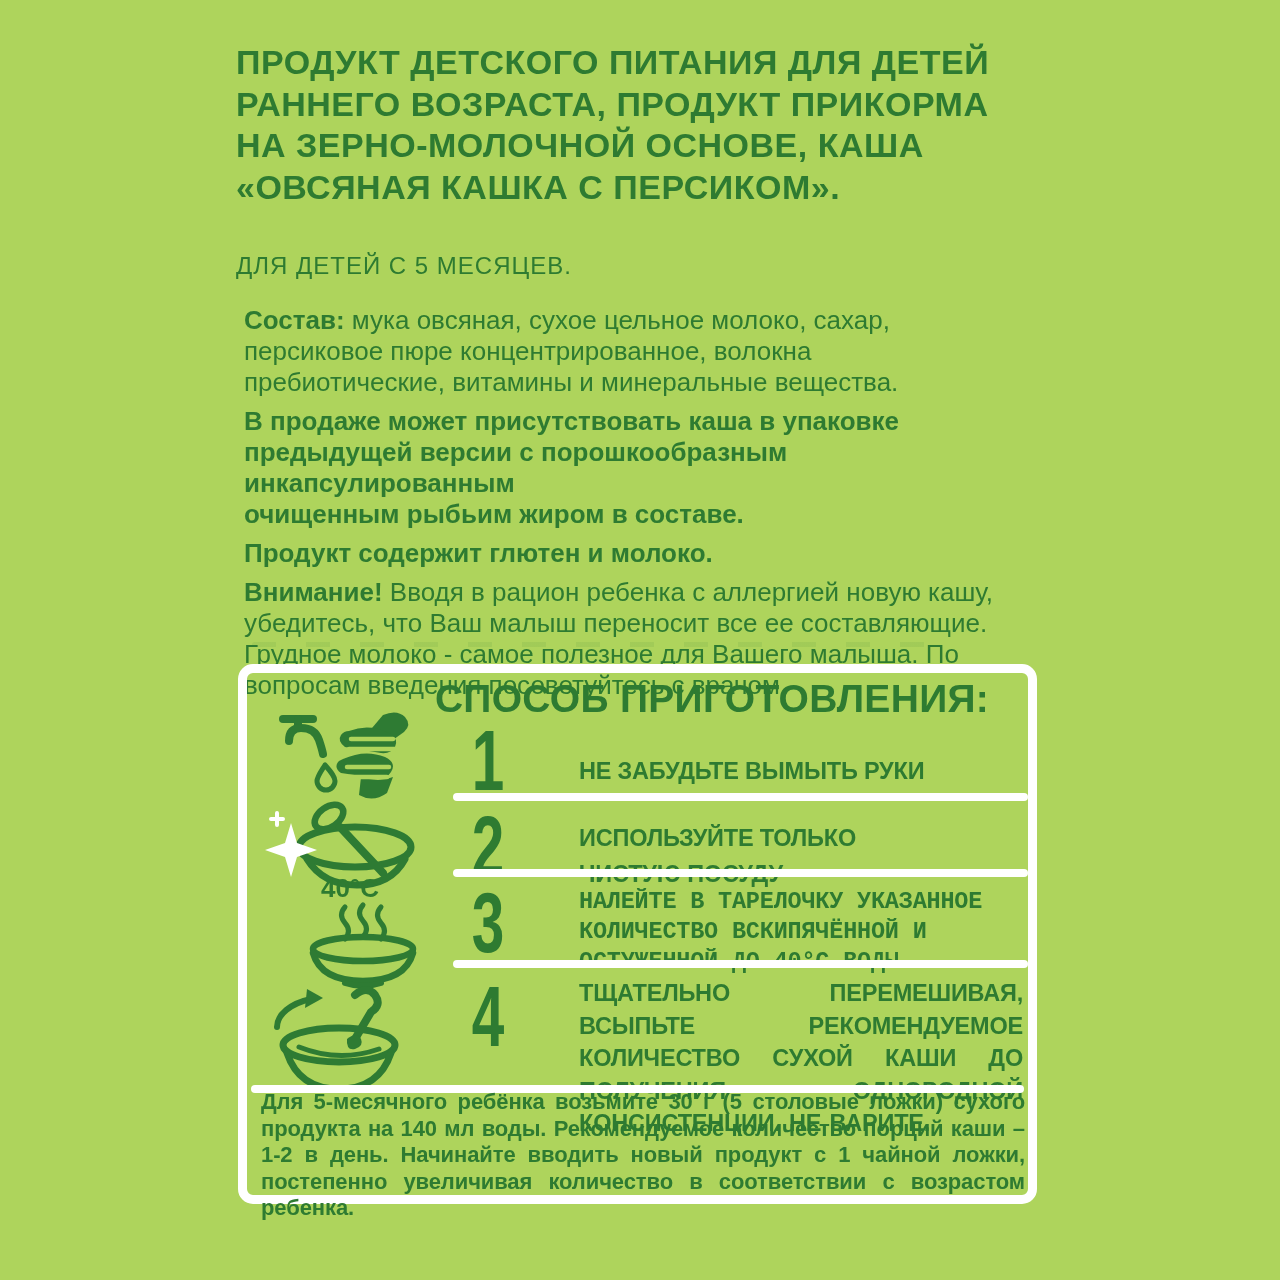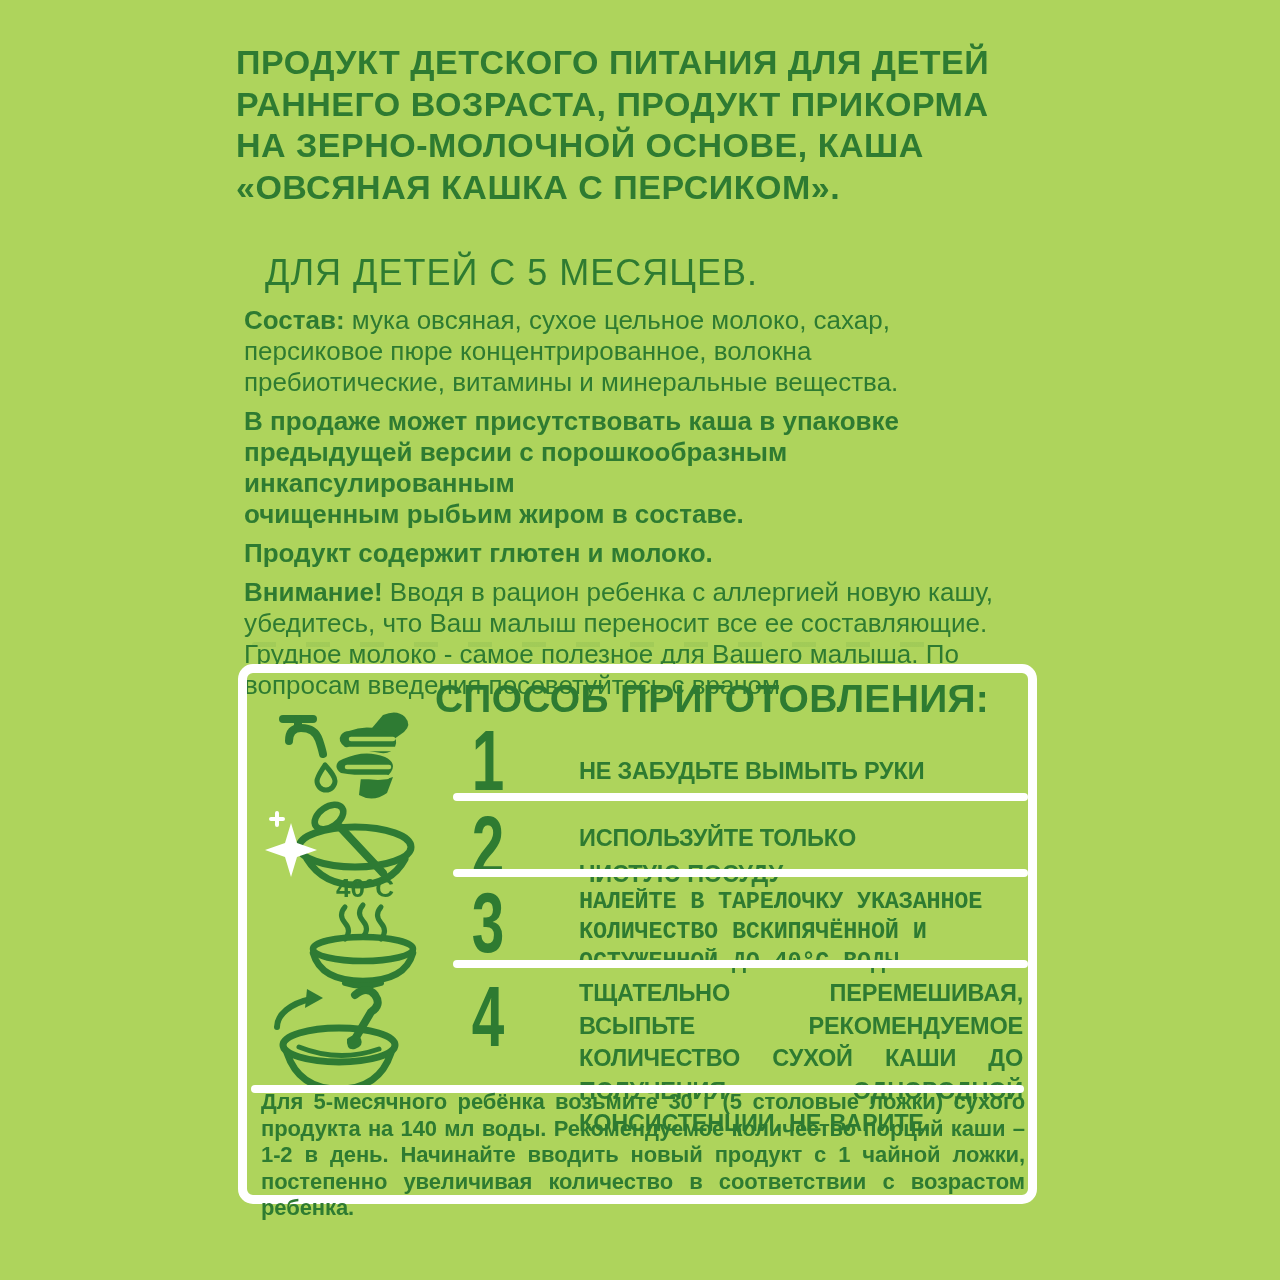--- a/index.html
+++ b/index.html
@@ -7,21 +7,21 @@
     width:1280px;height:1280px;position:relative;overflow:hidden;
     background:#aed45c;
     font-family:"Liberation Sans", sans-serif;
     color:#2e7b31;
   }
   .abs{position:absolute;}
   
   .title{left:236px;top:42px;width:820px;font-size:34px;line-height:41.5px;
          font-weight:700;letter-spacing:.5px;}
   .title span{display:block;}
-  .age{left:236px;top:252px;font-size:36px;font-weight:400;letter-spacing:1px;margin-left:29px;}
+  .age{left:236px;top:252px;font-size:24px;font-weight:400;letter-spacing:1px;}
   
   .copy{left:236px;top:297px;width:806px;font-size:26px;line-height:31px;}
   .copy p{margin:8px;white-space:pre-line;}
   .copy .bold, .copy b{font-weight:700;}
   .ghost{left:252px;top:642px;width:700px;height:5px;opacity:.10;border-radius:3px;
          background:repeating-linear-gradient(90deg,#2e7b31 0 24px,transparent 24px 54px);}
   
   .panel{left:238px;top:664px;width:799px;height:540px;box-sizing:border-box;
          border:9px solid #ffffff;border-radius:15px;}
   .ptitle{left:150px;top:4px;width:630px;text-align:center;
@@ -34,21 +34,21 @@
   .num{width:90px;text-align:center;font-size:86px;line-height:86px;font-weight:700;
        transform:scaleX(.68);transform-origin:center top;}
   .n1{left:196px;top:44px;} .n2{left:196px;top:130px;}
   .n3{left:196px;top:206px;} .n4{left:196px;top:300px;}
   .stept{left:332px;width:444px;font-weight:700;font-size:23.5px;letter-spacing:-.2px;
          white-space:pre-line;margin-top:9px;}
   .s1{top:74px;line-height:30px;}
   .s2{top:138px;line-height:36px;}
   .s3{top:205px;line-height:30px;font-family:Liberation Mono, monospace;}
   .s4{top:295px;line-height:32.5px;white-space:normal;text-align:justify;word-spacing:2px;}
-  .lbl40{left:58px;top:200px;width:120px;text-align:center;font-size:26px;font-weight:700;}
+  .lbl40{left:43px;top:200px;width:120px;text-align:center;font-size:26px;font-weight:700;}
   .serving{left:14px;top:416px;width:764px;font-size:22px;line-height:26.5px;
            font-weight:700;text-align:justify;letter-spacing:-.1px;}
   .icon{position:absolute;}
   .ic1{left:18px;top:34px;} .ic2{left:14px;top:122px;}
   .ic3{left:46px;top:228px;} .ic4{left:12px;top:308px;}
 </style>
 </head>
 <body>
 
 <div class="abs title">

